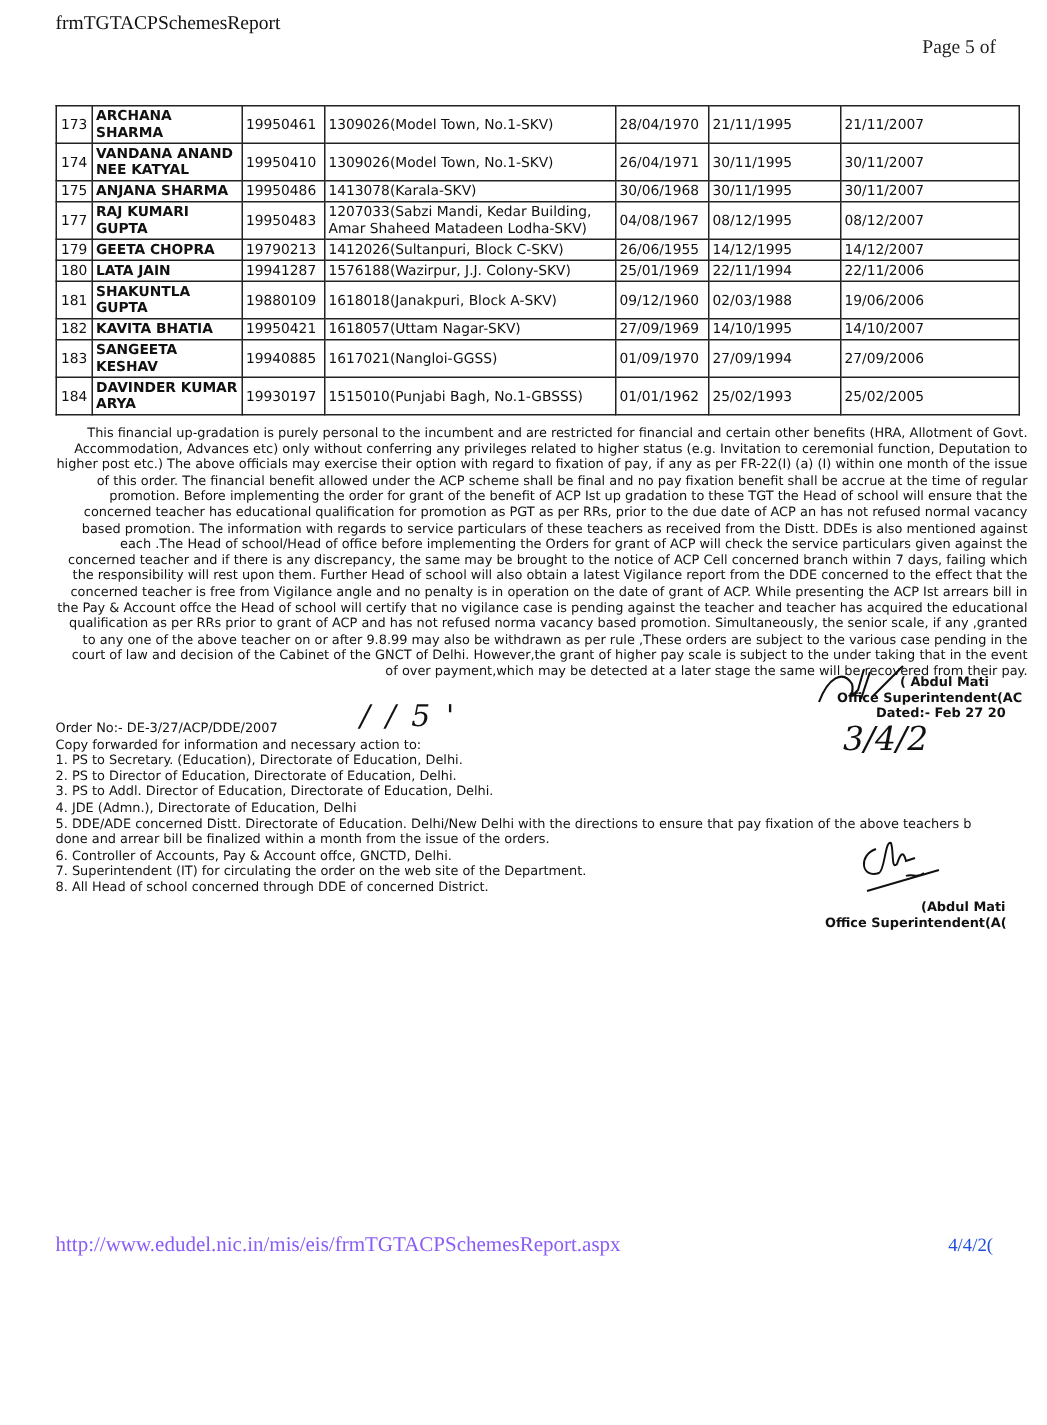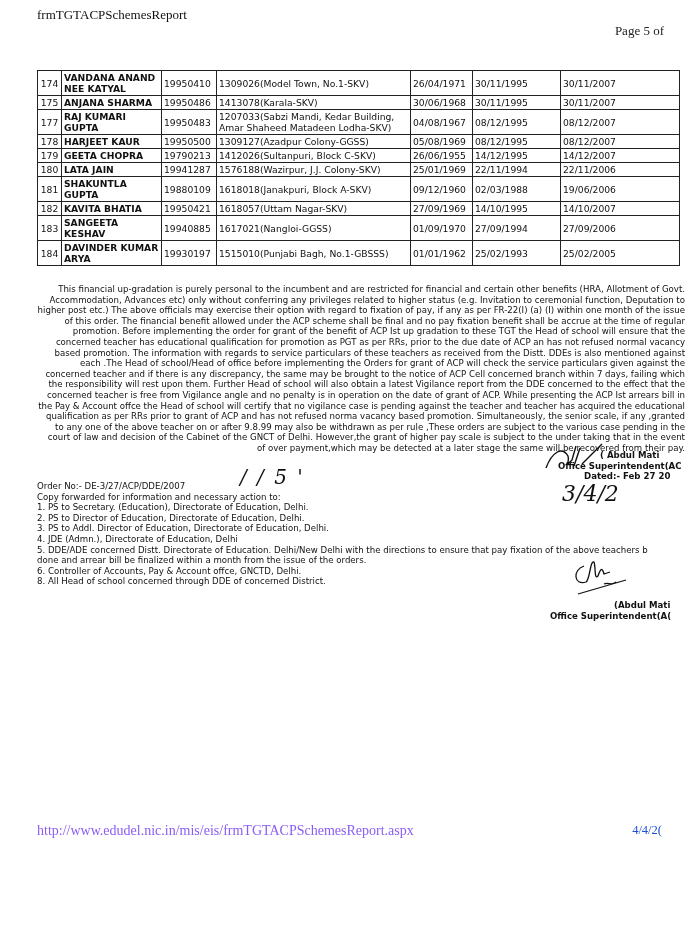--- a/index.html
+++ b/index.html
@@ -44,20 +44,29 @@
 </style>
 </head>
 <body>
 
 <div class="hdr-title">frmTGTACPSchemesReport</div>
 <div class="hdr-page">Page 5 of</div>
 
 <table class="rec">
   <tbody id="tbody">
       <tr>
+        <td class="no">173</td>
+        <td class="name">ARCHANA SHARMA</td>
+        <td class="eid">19950461</td>
+        <td class="sch">1309026(Model Town, No.1-SKV)</td>
+        <td class="d1">28/04/1970</td>
+        <td class="d2">21/11/1995</td>
+        <td class="d3">21/11/2007</td>
+      </tr>
+      <tr>
         <td class="no">174</td>
         <td class="name">VANDANA ANAND NEE KATYAL</td>
         <td class="eid">19950410</td>
         <td class="sch">1309026(Model Town, No.1-SKV)</td>
         <td class="d1">26/04/1971</td>
         <td class="d2">30/11/1995</td>
         <td class="d3">30/11/2007</td>
       </tr>
       <tr>
         <td class="no">175</td>
@@ -67,29 +76,20 @@
         <td class="d1">30/06/1968</td>
         <td class="d2">30/11/1995</td>
         <td class="d3">30/11/2007</td>
       </tr>
       <tr>
         <td class="no">177</td>
         <td class="name">RAJ KUMARI GUPTA</td>
         <td class="eid">19950483</td>
         <td class="sch">1207033(Sabzi Mandi, Kedar Building, Amar Shaheed Matadeen Lodha-SKV)</td>
         <td class="d1">04/08/1967</td>
-        <td class="d2">08/12/1995</td>
-        <td class="d3">08/12/2007</td>
-      </tr>
-      <tr>
-        <td class="no">178</td>
-        <td class="name">HARJEET KAUR</td>
-        <td class="eid">19950500</td>
-        <td class="sch">1309127(Azadpur Colony-GGSS)</td>
-        <td class="d1">05/08/1969</td>
         <td class="d2">08/12/1995</td>
         <td class="d3">08/12/2007</td>
       </tr>
       <tr>
         <td class="no">179</td>
         <td class="name">GEETA CHOPRA</td>
         <td class="eid">19790213</td>
         <td class="sch">1412026(Sultanpuri, Block C-SKV)</td>
         <td class="d1">26/06/1955</td>
         <td class="d2">14/12/1995</td>
@@ -162,20 +162,21 @@
   </div>
   <div>Copy forwarded for information and necessary action to:</div>
   <div id="recipients">
       <div>1. PS to Secretary. (Education), Directorate of Education, Delhi.</div>
       <div>2. PS to Director of Education, Directorate of Education, Delhi.</div>
       <div>3. PS to Addl. Director of Education, Directorate of Education, Delhi.</div>
       <div>4. JDE (Admn.), Directorate of Education, Delhi</div>
       <div>5. DDE/ADE concerned Distt. Directorate of Education. Delhi/New Delhi with the directions to ensure that pay fixation of the above teachers b</div>
       <div>done and arrear bill be finalized within a month from the issue of the orders.</div>
       <div>6. Controller of Accounts, Pay &amp; Account offce, GNCTD, Delhi.</div>
+      <div>7. Superintendent (IT) for circulating the order on the web site of the Department.</div>
       <div>8. All Head of school concerned through DDE of concerned District.</div>
     </div>
 </div>
 
 <div class="sig2">
   <svg class="scribble" width="60" height="42" style="left:20px;top:-44px;" viewBox="0 0 60 42">
     <path d="M14 10 C2 14, 4 30, 16 26 C20 24, 20 4, 24 6 C26 12, 24 24, 28 20 C30 14, 32 10, 34 18 L40 16 M8 38 L56 24 M34 28 C38 26, 42 30, 46 26" stroke="#111" stroke-width="1.3" fill="none"></path>
   </svg>
   <div class="l1">(Abdul Mati</div>
   <div class="l2">Office Superintendent(A(</div>

